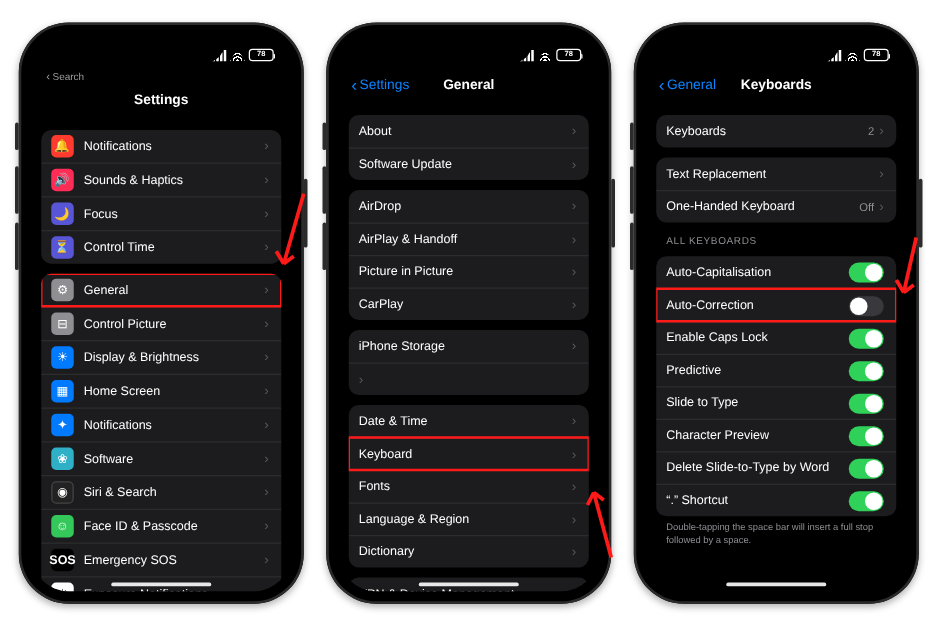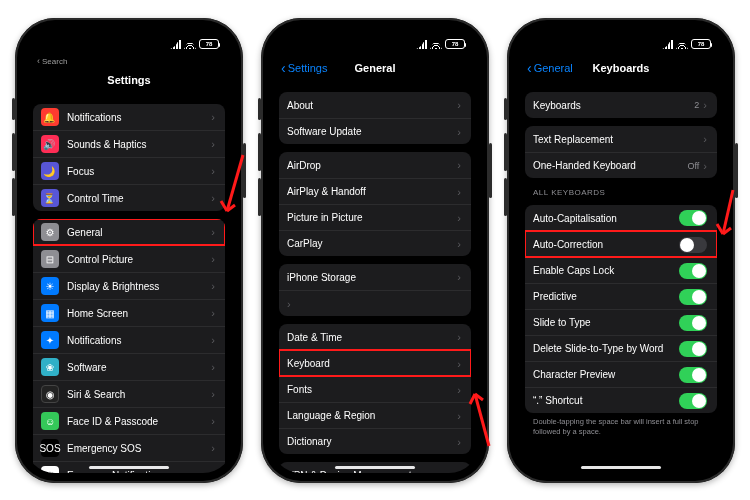--- a/index.html
+++ b/index.html
@@ -150,21 +150,21 @@
   
   .arrow {
     position:absolute; width:28px; height:70px; z-index:50; pointer-events:none;
   }
   .arrow svg { width:100%; height:100%; overflow:visible; }
 
   
   .ic-red{background:#ff3b30}.ic-pink{background:#ff2d55}.ic-indigo{background:#5856d6}
   .ic-grey{background:#8e8e93}.ic-blue{background:#007aff}.ic-teal{background:#30b0c7}
   .ic-black{background:#222;border:0.5px solid #444}
-  .ic-green{background:#34c759}.ic-sos{background:#000000;font-size:6px;font-weight:400}
+  .ic-green{background:#34c759}.ic-sos{background:#000000;font-size:6px;font-weight:700}
   .ic-white{background:#fff;color:#000}
 </style>
 </head>
 <body>
 
 <div class="phone">
   <div class="side-btn side-left1"></div>
   <div class="side-btn side-left2"></div>
   <div class="side-btn side-left3"></div>
   <div class="side-btn side-right"></div>
@@ -450,25 +450,25 @@
           </div>
         <div class="row">
             <span class="label">Predictive</span>
             <span class="toggle on"></span>
           </div>
         <div class="row">
             <span class="label">Slide to Type</span>
             <span class="toggle on"></span>
           </div>
         <div class="row">
+            <span class="label">Character Preview</span>
+            <span class="toggle on"></span>
+          </div>
+        <div class="row">
             <span class="label">Delete Slide-to-Type by Word</span>
-            <span class="toggle on"></span>
-          </div>
-        <div class="row">
-            <span class="label">Character Preview</span>
             <span class="toggle on"></span>
           </div>
         <div class="row">
             <span class="label">“.” Shortcut</span>
             <span class="toggle on"></span>
           </div>
       </div>
       <div class="group-footer">Double-tapping the space bar will insert a full stop followed by a space.</div>
 
     </div>

